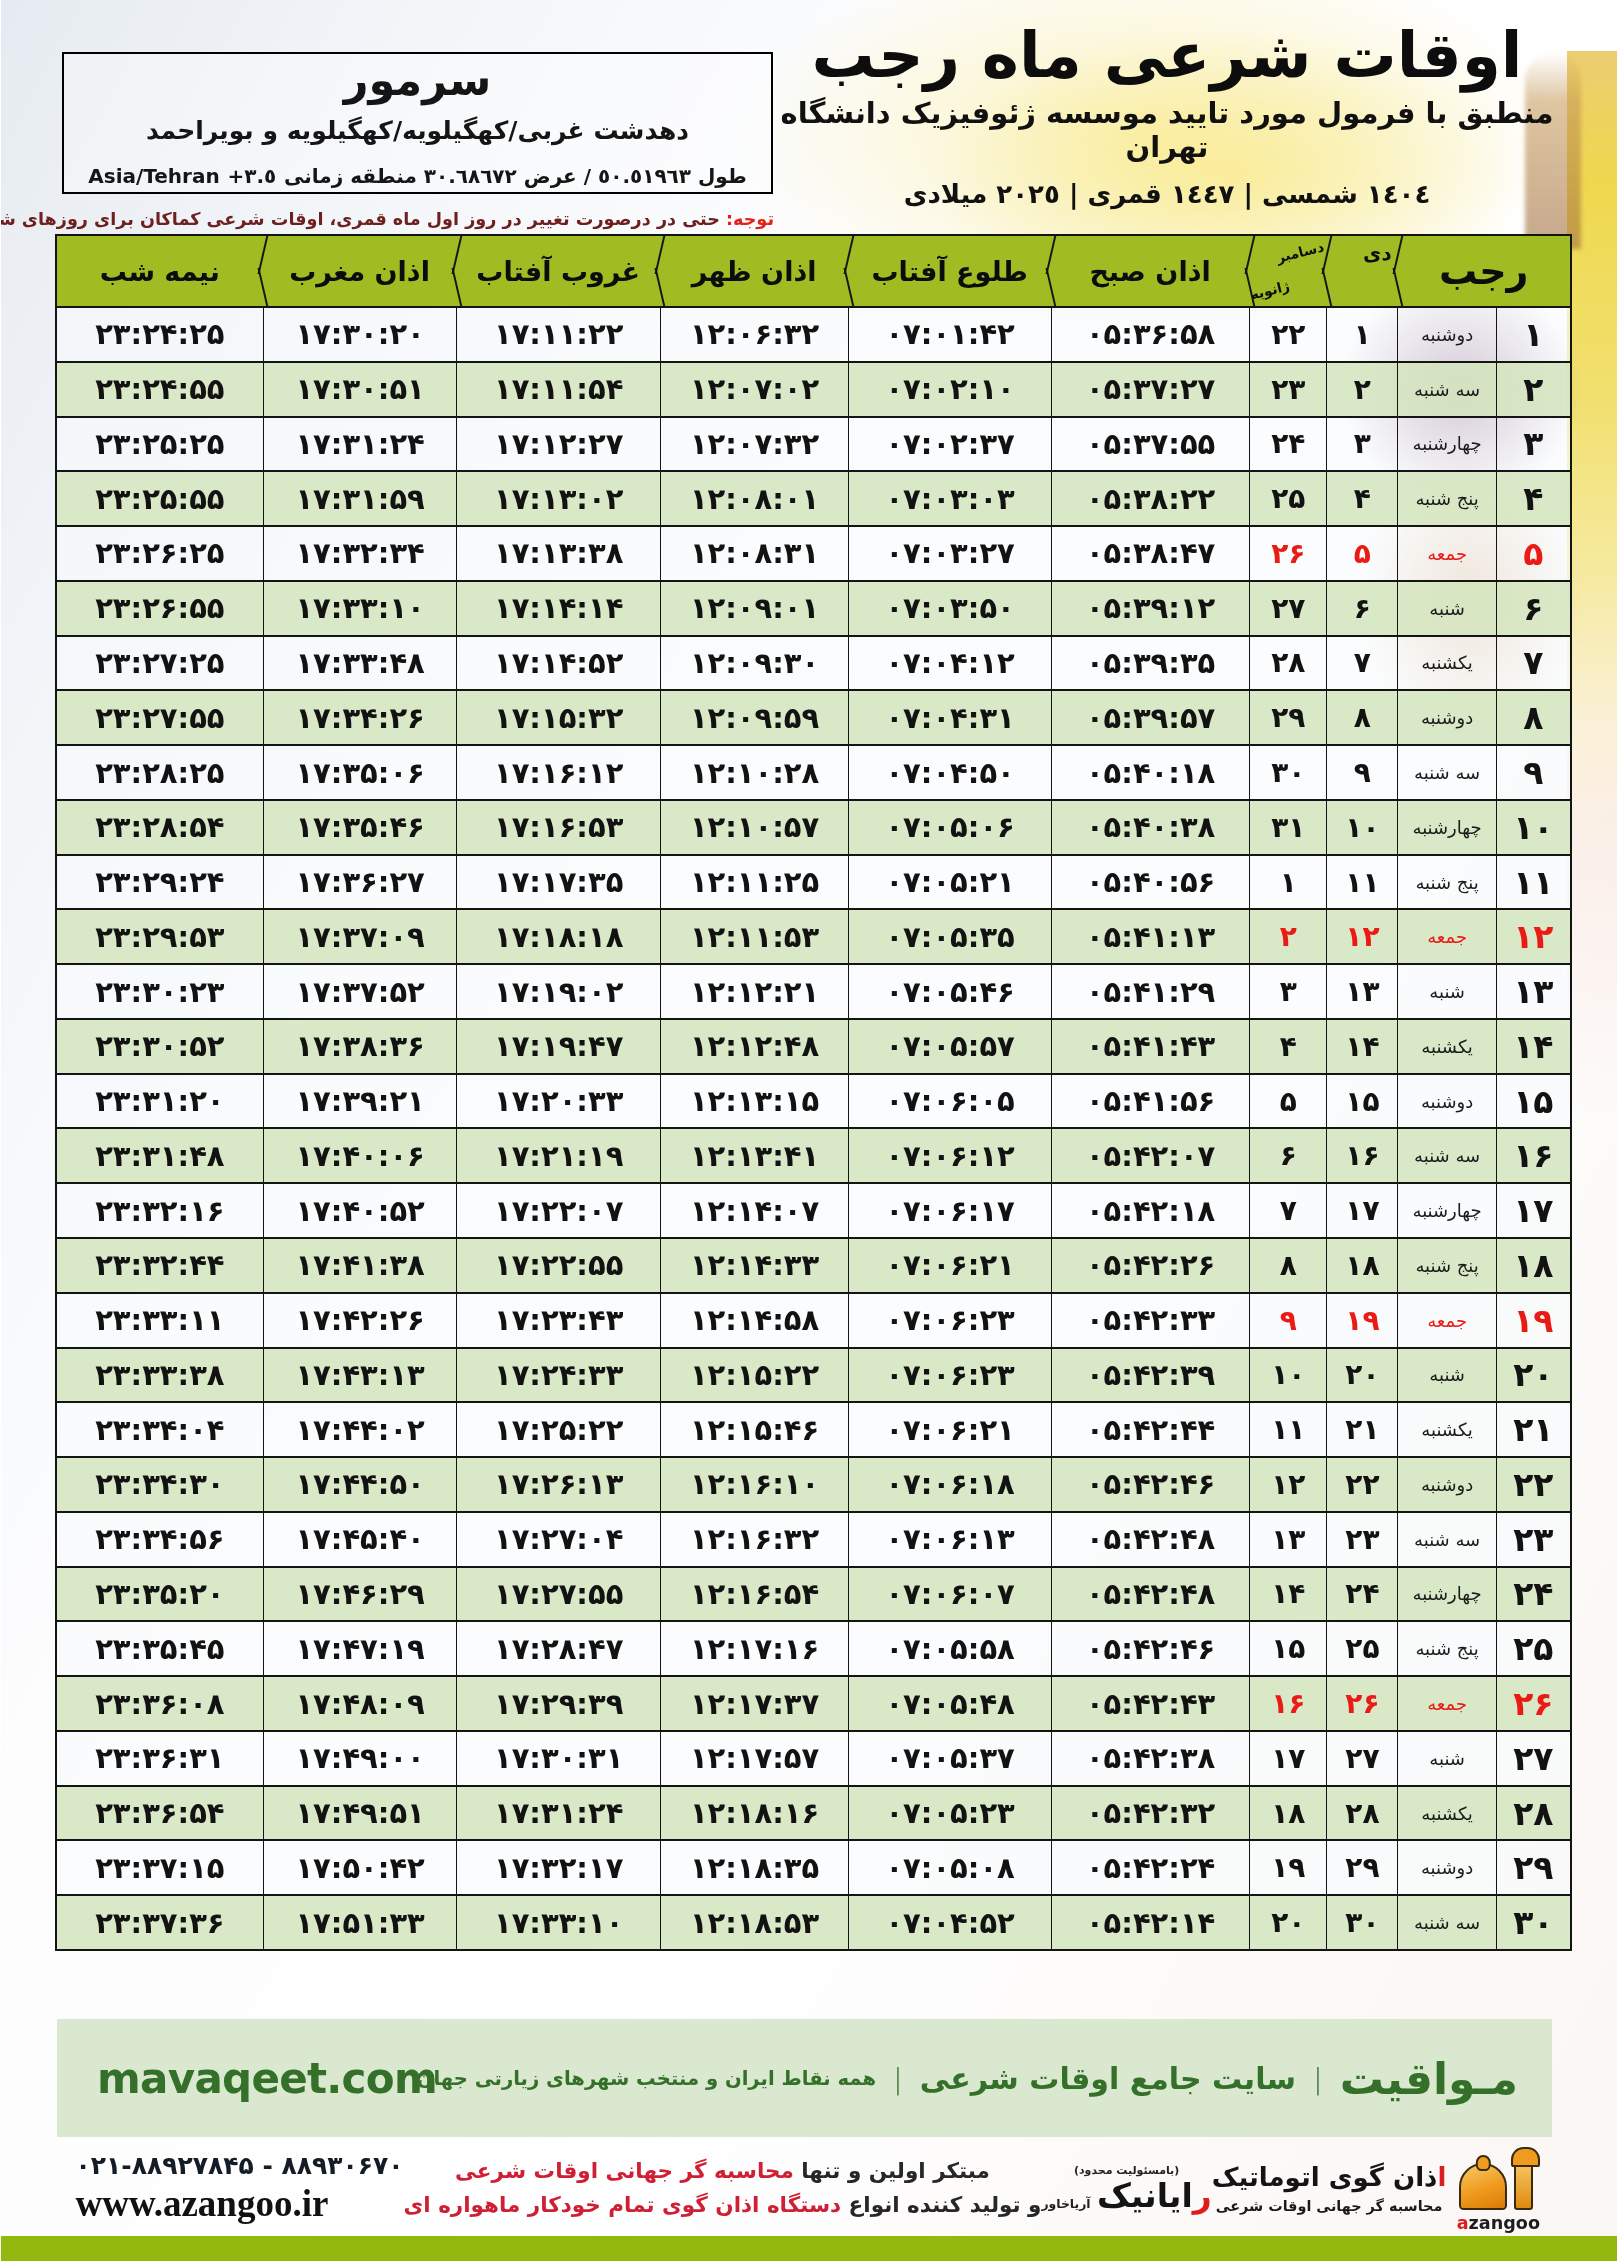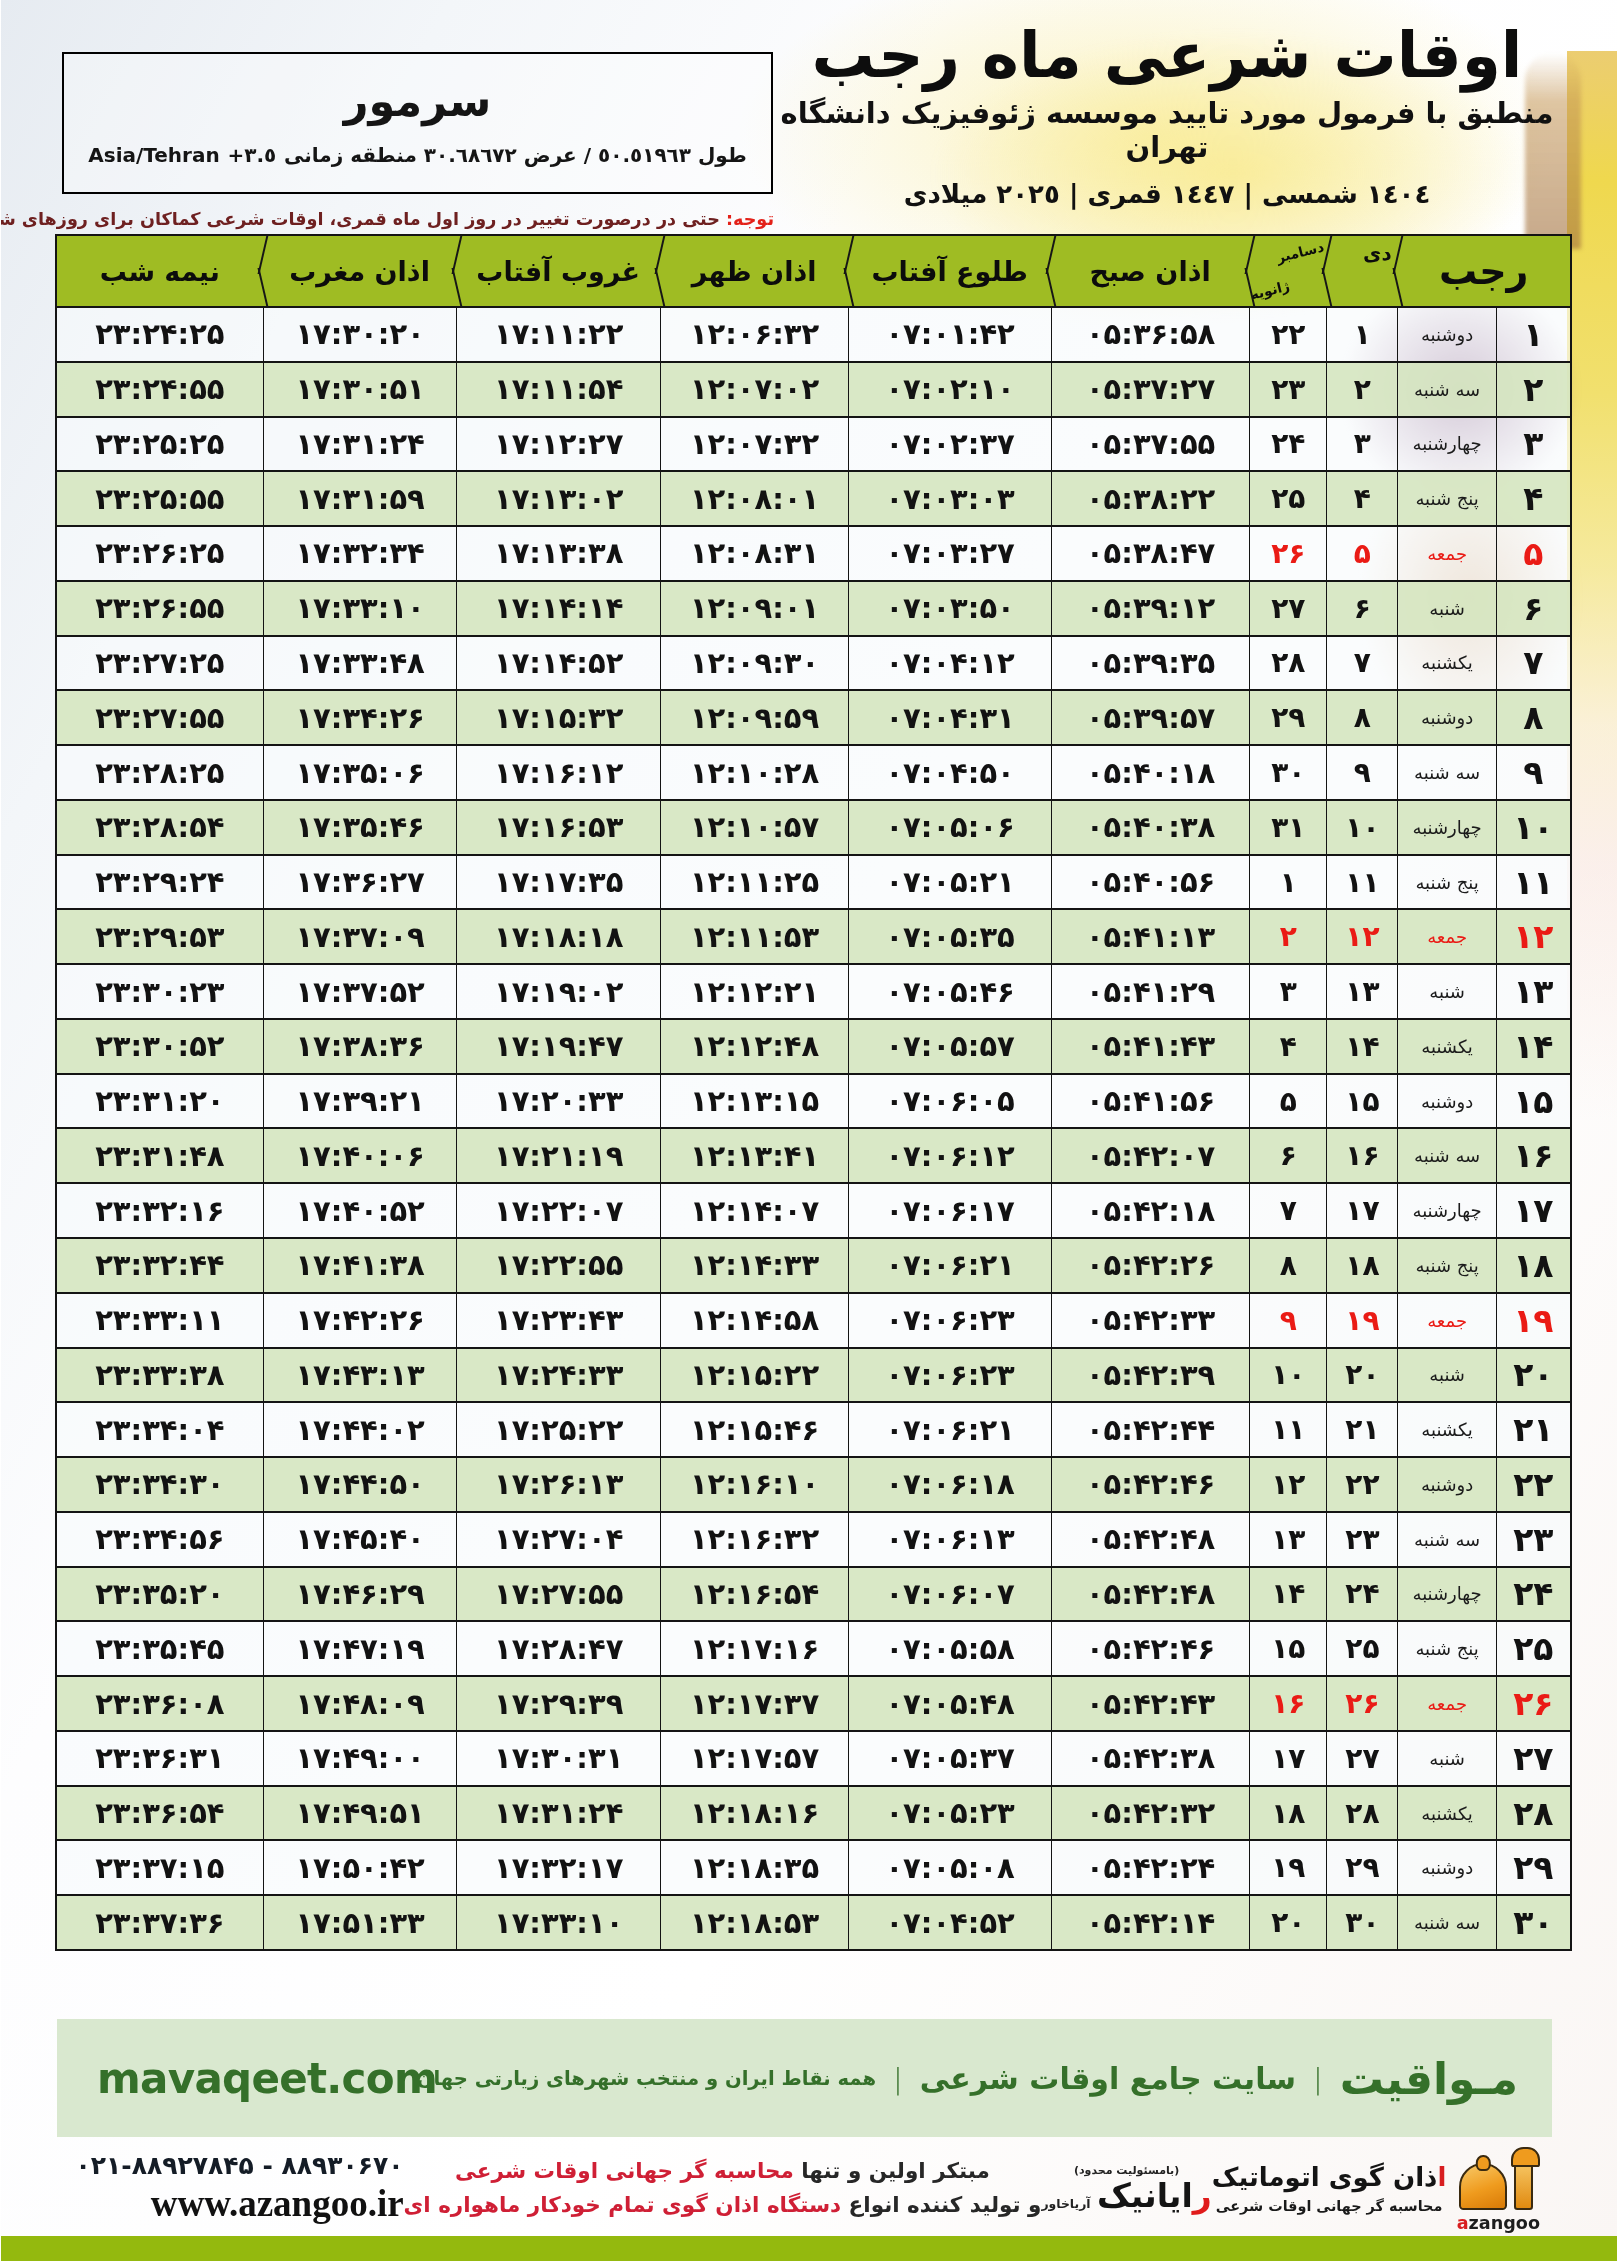--- a/index.html
+++ b/index.html
@@ -168,21 +168,21 @@
   .ray-top { font-size:11px; font-weight:600; color:#222; }
   .ray-row { display:flex; direction:rtl; align-items:flex-end; justify-content:center; gap:6.5px; margin-top:1.3px; }
   .ray-name { font-size:33px; font-weight:800; color:#141414; line-height:1; }
   .ray-name .red-init { color:#e01b1b; }
   .ray-side { display:flex; flex-direction:row; font-size:12.4px; font-weight:600; line-height:1.25; color:#222; }
 
   .slogans { text-align:center; font-size:21.5px; font-weight:700; line-height:1.6; white-space:nowrap; }
   .slg-black { color:#272727; }
   .slg-red { color:#cf1f35; }
 
-  .contact { text-align:right; }
+  .contact { text-align:left; }
   .contact-phone { direction:ltr; font-size:25px; font-weight:800; color:#141c26; white-space:nowrap; }
   .contact-site {
     font-family:"Liberation Serif", serif; font-size:37px; font-weight:600;
     color:#111; margin-top:1.3px; direction:ltr;
   }
 
   .bottom-band { position:absolute; left:0; bottom:0; width:100%; height:25px; background:#94b90e; z-index:2; }
 </style>
 </head>
 <body>
@@ -198,20 +198,21 @@
   </div>
 
   <div class="title-block">
     <div class="page-title">اوقات شرعی ماه رجب</div>
     <div class="page-subtitle">منطبق با فرمول مورد تایید موسسه ژئوفیزیک دانشگاه تهران</div>
     <div class="page-dates">١٤٠٤ شمسی | ١٤٤٧ قمری | ٢٠٢٥ میلادی</div>
   </div>
 
   <div class="loc-box">
     <div class="loc-city">سرمور</div>
+    <div class="loc-region">دهدشت غربی/کهگیلویه/کهگیلویه و بویراحمد</div>
     <div class="loc-coords">
       <span>طول ٥٠.٥١٩٦٣ / عرض ٣٠.٦٨٦٧٢ منطقه زمانی</span>
       <span dir="ltr">+٣.٥</span>
       <span dir="ltr">Asia/Tehran</span>
     </div>
   </div>
 
   <div class="note-line">
     <span class="note-label">توجه:</span>
     <span>حتی در درصورت تغییر در روز اول ماه قمری، اوقات شرعی کماکان برای روزهای شمسی و میلادی معتبر است.</span>

